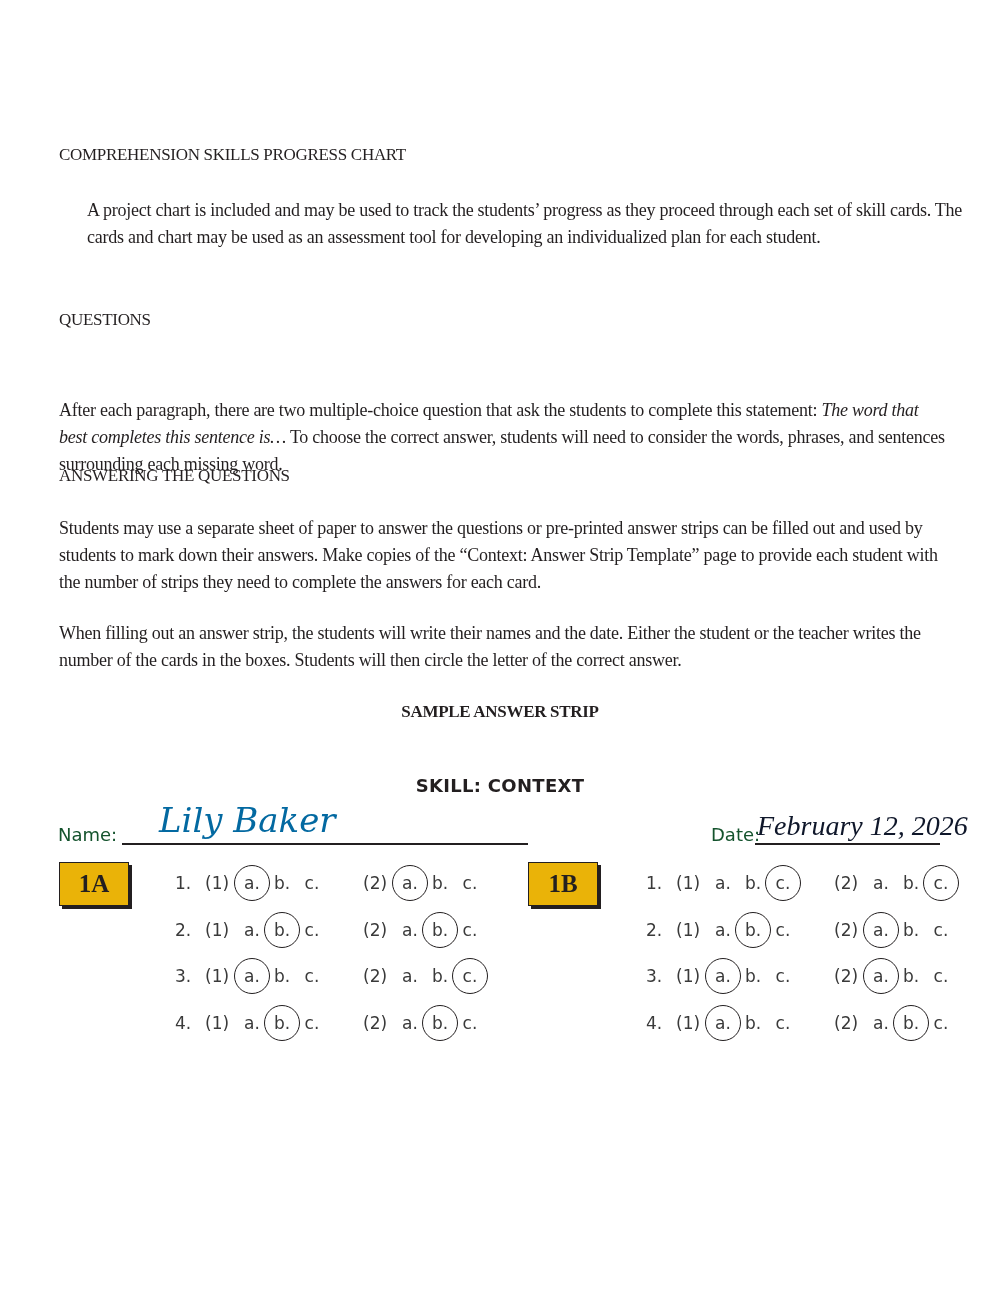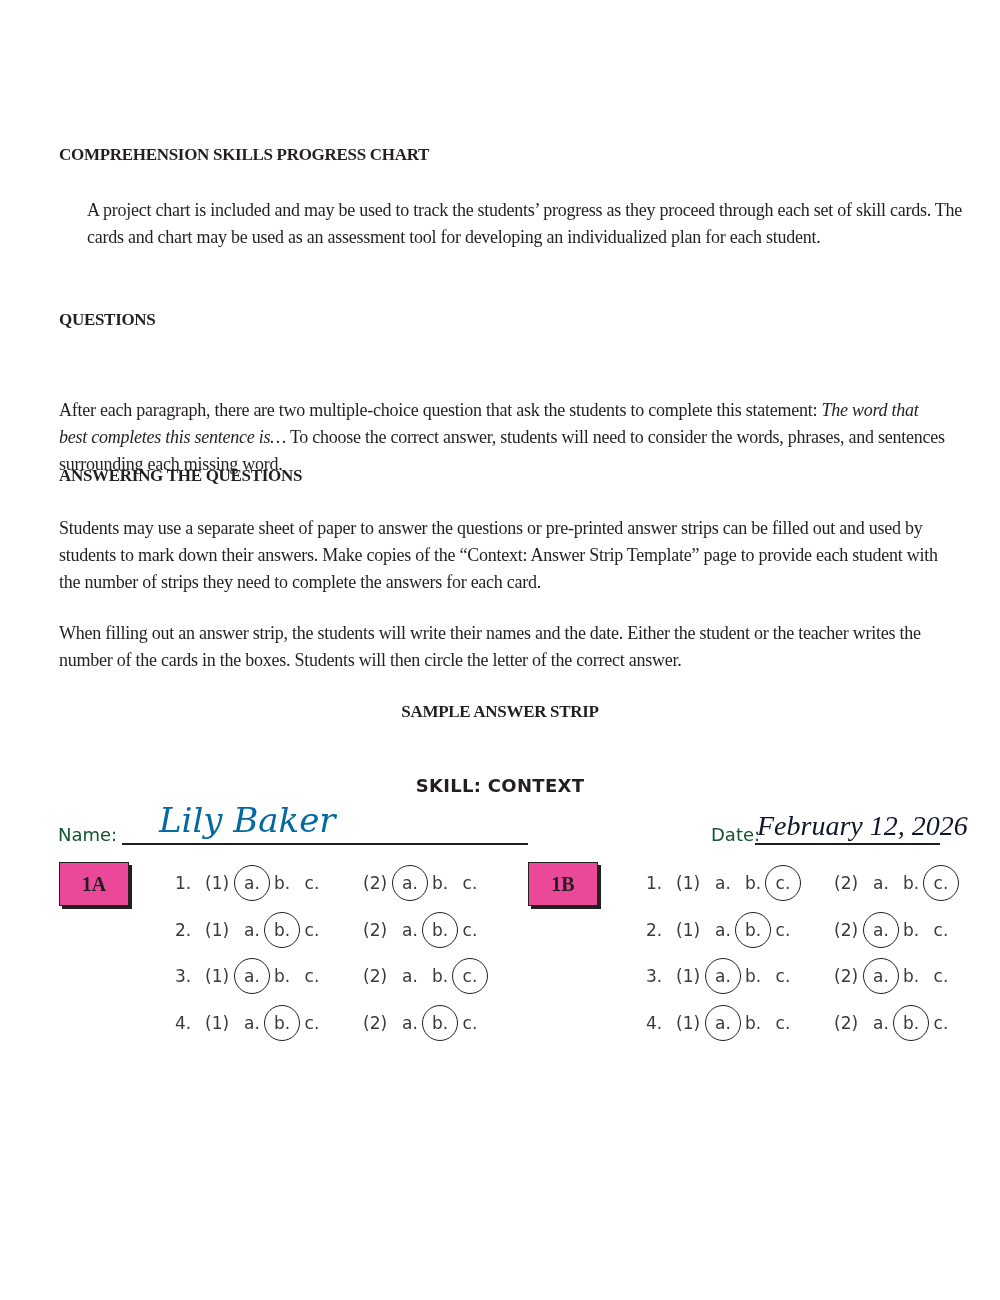--- a/index.html
+++ b/index.html
@@ -1,28 +1,28 @@
 <!DOCTYPE html>
 <html><head>
 <meta charset="utf-8">
 <style>
   html, body { margin: 0; padding: 0; background: #ffffff; }
   body { width: 1000px; height: 1300px; position: relative; overflow: hidden; color: #231f20; }
-  .heading { position: absolute; left: 59px; font-family: "Liberation Serif", serif; font-weight: bold; font-size: 17px; letter-spacing: -0.3px; }
+  .heading { position: absolute; left: 59px; font-family: "Liberation Serif", serif; font-weight: normal; font-size: 17px; letter-spacing: -0.3px; }
   .para { position: absolute; left: 59px; width: 890px; font-family: "Liberation Serif", serif; font-size: 18px; line-height: 27px; letter-spacing: -0.25px; margin: 0; }
   .para em { font-style: italic; }
   .center-heading { position: absolute; left: 0; width: 1000px; text-align: center; font-family: "Liberation Serif", serif; font-weight: bold; font-size: 17px; letter-spacing: -0.3px; }
 
   .skill-title { position: absolute; top: 775px; left: 0; width: 1000px; text-align: center; font-family: "DejaVu Sans", sans-serif; font-weight: bold; font-size: 18px; letter-spacing: 0.3px; color: #231f20; }
   .label { position: absolute; font-family: "DejaVu Sans", sans-serif; font-size: 18px; color: #14532d; }
   .line { position: absolute; height: 2px; background: #231f20; }
   .name-val { position: absolute; font-family: "DejaVu Serif", serif; font-style: italic; font-size: 34px; color: #0369a1; margin-left: 21px; }
   .date-val { position: absolute; font-family: "Liberation Serif", serif; font-style: italic; font-size: 28px; color: #0f172a; }
 
-  .card-box { position: absolute; width: 68px; height: 42px; border: 1.5px solid #231f20; background: #ec4899; box-shadow: 3px 3px 0 #231f20; display: flex; align-items: center; justify-content: center; font-family: "Liberation Serif", serif; font-weight: bold; font-size: 20px; }
+  .card-box { position: absolute; width: 68px; height: 42px; border: 1.5px solid #231f20; background: #eab308; box-shadow: 3px 3px 0 #231f20; display: flex; align-items: center; justify-content: center; font-family: "Liberation Serif", serif; font-weight: bold; font-size: 25px; }
 
   .q-row { position: absolute; font-family: "DejaVu Sans", sans-serif; font-size: 17px; color: #3a3a3a; display: flex; align-items: center; height: 40px; }
   .q-num { width: 30px; }
   .part { display: flex; align-items: center; }
   .pnum { width: 32px; }
   .opt { position: relative; width: 30px; text-align: center; }
   .opt.circled::before { content: ""; position: absolute; left: -3px; top: 50%; width: 34px; height: 34px; margin-top: -18px; border: 1.3px solid #231f20; border-radius: 50%; }
   .part2 { margin-left: 36px; }
 </style>
 </head>

